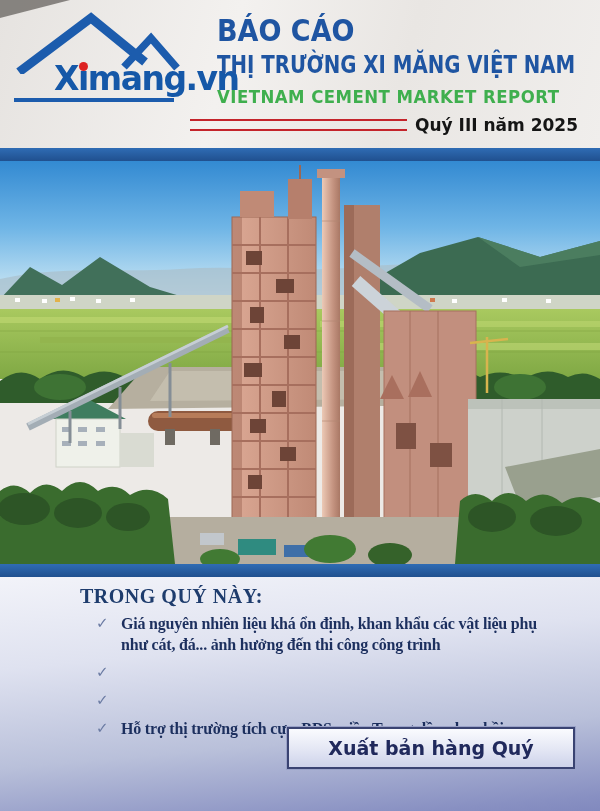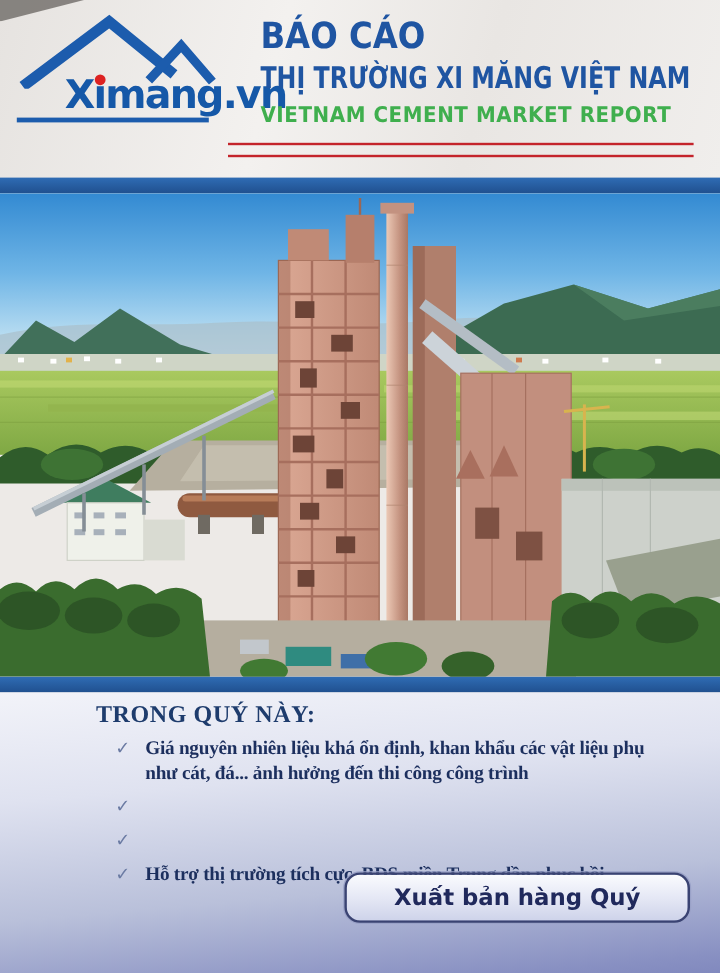--- a/index.html
+++ b/index.html
@@ -50,21 +50,21 @@
               font-size:20px;font-weight:bold;letter-spacing:.5px;color:#1e3c6d;}
   .bullets{position:absolute;left:96px;top:36px;margin:0;padding:0;list-style:none;width:480px;}
   .bullets li{display:flex;gap:10px;margin-bottom:7px;}
   .check{width:15px;flex:none;color:#6b7ba3;font-size:15px;font-weight:bold;line-height:21px;}
   .b-text{font-family:"Liberation Serif","DejaVu Serif",serif;font-weight:bold;
           font-size:16px;line-height:21px;letter-spacing:-.2px;color:#1c2f5e;white-space:pre-line;}
 
   .quarter-button{position:absolute;left:287px;top:150px;width:288px;height:42px;
           display:flex;align-items:center;justify-content:center;
           background:linear-gradient(180deg,#fafbfe 0%,#e3e6f4 55%,#ced3ea 100%);
-          border:2px solid #3a4372;border-radius:13px;box-shadow:0 0 0 1px #9aa2c8;
+          border:2px solid #3a4372;border-radius:0;box-shadow:0 0 0 1px #9aa2c8;
           font-family:"DejaVu Sans",sans-serif;font-weight:bold;font-size:19px;color:#20295c;
           cursor:pointer;}
 </style>
 </head>
 <body>
 
 <div class="page">
 
   <header class="header">
     <div class="fold"></div>
@@ -82,20 +82,21 @@
     </div>
 
     <div class="titles">
       <div class="t1">BÁO CÁO</div>
       <div class="t2">THỊ TRƯỜNG XI MĂNG VIỆT NAM</div>
       <div class="t3">VIETNAM CEMENT MARKET REPORT</div>
     </div>
 
     <div class="rule-row">
       <div class="dbl-line"></div>
+      <div class="period">Quý III năm 2025</div>
     </div>
   </header>
 
   <div class="bar top"></div>
 
   <div class="photo">
     <svg viewBox="0 0 600 403" preserveAspectRatio="none">
       <defs>
         <linearGradient id="skyG" x1="0" y1="0" x2="0" y2="1">
           <stop offset="0" stop-color="#338ad2"></stop>

